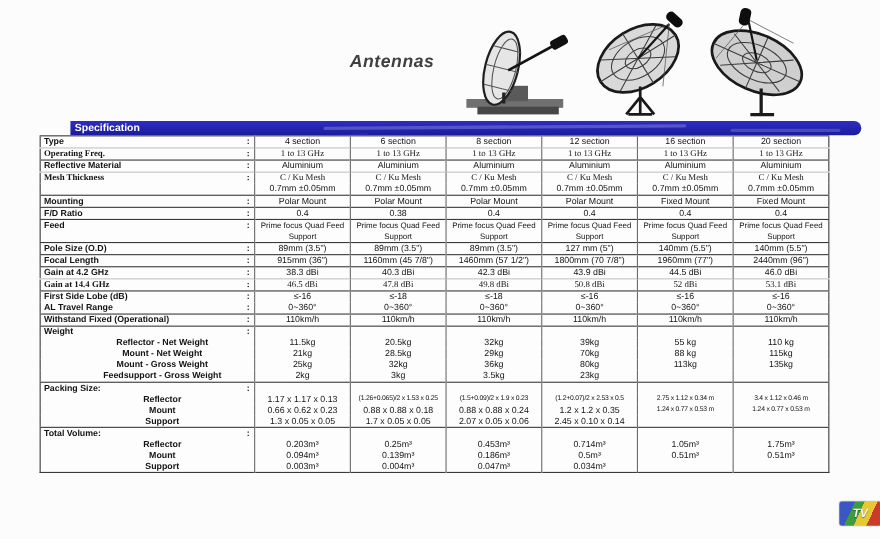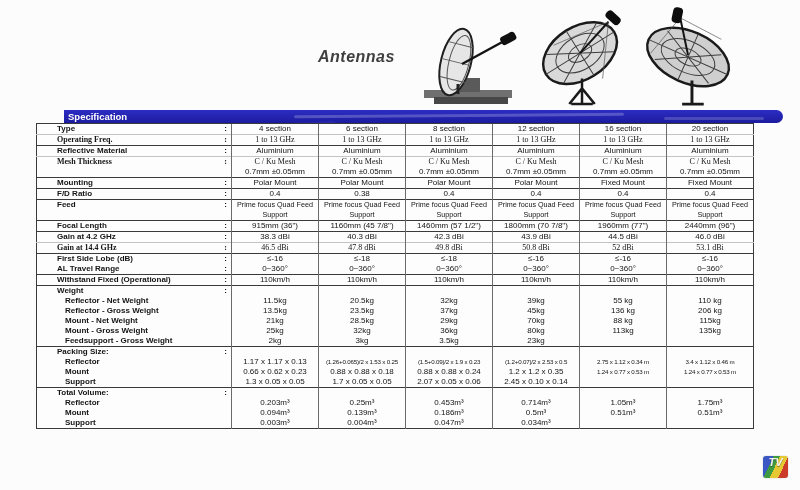--- a/index.html
+++ b/index.html
@@ -15,37 +15,37 @@
           background:rgba(255,255,255,.22);border-radius:2px;transform:rotate(-.4deg);}
   .streak2{position:absolute;left:600px;top:7px;width:100px;height:3px;
           background:rgba(255,255,255,.18);border-radius:2px;}
   .smudge-six{position:absolute;left:288px;top:122px;width:48px;height:6px;
           background:rgba(48,48,185,.5);border-radius:4px;transform:rotate(-3deg);}
   
   table.spec{position:absolute;left:36px;top:123px;width:717px;border-collapse:collapse;
           table-layout:fixed;border:1px solid #3a3a3a;background:#fdfdfd;}
   td{font-size:8px;line-height:10px;color:#141414;padding:0 1px;text-align:center;
           vertical-align:top;border-left:1px solid #6a6a6a;overflow:hidden;}
-  td.label-cell{border-left:none;text-align:left;font-weight:bold;padding-left:20px;}
-  td.indent{padding-left:28px;}
+  td.label-cell{border-left:none;text-align:left;font-weight:bold;padding-left:3px;}
+  td.indent{padding-left:28px;text-align:center;}
   tr.b-dark td{border-top:1px solid #3a3a3a;}
   tr.b-light td{border-top:1px solid #c4c4c4;font-family:Liberation Serif, serif;}
   tr.b-none td{border-top:none;}
   .colon{float:right;padding-right:3px;font-weight:bold;}
   td.f-small{font-size:7.2px;line-height:10px;}
   td.tight{font-size:6.2px;letter-spacing:-.2px;white-space:nowrap;}
   
   .dish{position:absolute;}
   .d1{left:418px;top:24px;width:112px;height:84px;}
   .d2{left:534px;top:6px;width:98px;height:104px;}
   .d3{left:636px;top:6px;width:108px;height:104px;}
   
-  .tv-logo{position:absolute;left:763px;top:456px;width:25px;height:22px;border-radius:3px;
+  .tv-logo{position:absolute;left:763px;top:456px;width:38px;height:22px;border-radius:3px;
           background:linear-gradient(115deg,#3a57c4 0 30%,#3f9b3f 30% 48%,#e6c832 48% 72%,#cc3b2a 72% 100%);
-          display:flex;justify-content:center;box-shadow:0 0 1px #888;}
+          display:flex;align-items:center;justify-content:center;box-shadow:0 0 1px #888;}
   .tv-logo span{color:#f2f2f2;font-weight:bold;font-style:italic;font-size:11px;
           text-shadow:0 1px 1px rgba(0,0,0,.4);}
 </style>
 </head>
 <body>
 
 <div class="canvas">
 
   <div class="page-title">Antennas</div>
 
@@ -181,20 +181,29 @@
         <tr class="b-dark">
           <td class="label-cell"><span>Feed</span><span class="colon">:</span></td>
           <td class="f-small">Prime focus Quad Feed Support</td>
           <td class="f-small">Prime focus Quad Feed Support</td>
           <td class="f-small">Prime focus Quad Feed Support</td>
           <td class="f-small">Prime focus Quad Feed Support</td>
           <td class="f-small">Prime focus Quad Feed Support</td>
           <td class="f-small">Prime focus Quad Feed Support</td>
         </tr>
         <tr class="b-dark">
+          <td class="label-cell"><span>Pole Size (O.D)</span><span class="colon">:</span></td>
+          <td>89mm (3.5")</td>
+          <td>89mm (3.5")</td>
+          <td>89mm (3.5")</td>
+          <td>127 mm (5")</td>
+          <td>140mm (5.5")</td>
+          <td>140mm (5.5")</td>
+        </tr>
+        <tr class="b-dark">
           <td class="label-cell"><span>Focal Length</span><span class="colon">:</span></td>
           <td>915mm (36")</td>
           <td>1160mm (45 7/8")</td>
           <td>1460mm (57 1/2")</td>
           <td>1800mm (70 7/8")</td>
           <td>1960mm (77")</td>
           <td>2440mm (96")</td>
         </tr>
         <tr class="b-dark">
           <td class="label-cell"><span>Gain at 4.2 GHz</span><span class="colon">:</span></td>
@@ -253,29 +262,20 @@
         <tr class="b-none">
           <td class="label-cell indent"><span>Reflector - Net Weight</span></td>
           <td>11.5kg</td>
           <td>20.5kg</td>
           <td>32kg</td>
           <td>39kg</td>
           <td>55 kg</td>
           <td>110 kg</td>
         </tr>
         <tr class="b-none">
-          <td class="label-cell indent"><span>Reflector - Gross Weight</span></td>
-          <td>13.5kg</td>
-          <td>23.5kg</td>
-          <td>37kg</td>
-          <td>45kg</td>
-          <td>136 kg</td>
-          <td>206 kg</td>
-        </tr>
-        <tr class="b-none">
           <td class="label-cell indent"><span>Mount - Net Weight</span></td>
           <td>21kg</td>
           <td>28.5kg</td>
           <td>29kg</td>
           <td>70kg</td>
           <td>88 kg</td>
           <td>115kg</td>
         </tr>
         <tr class="b-none">
           <td class="label-cell indent"><span>Mount - Gross Weight</span></td>

